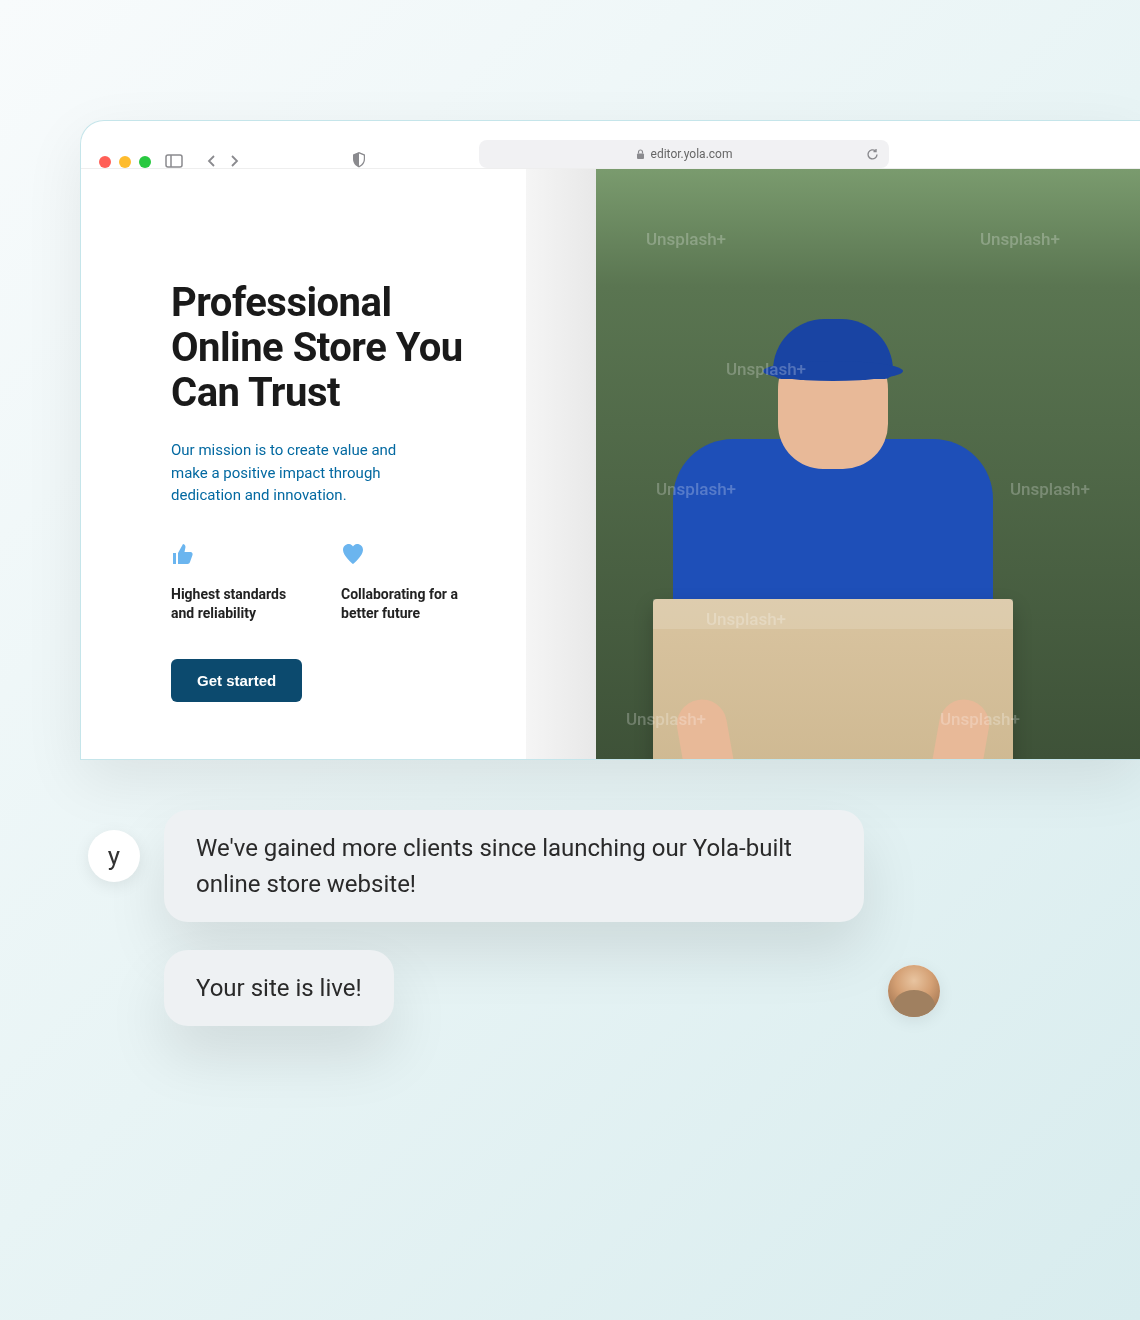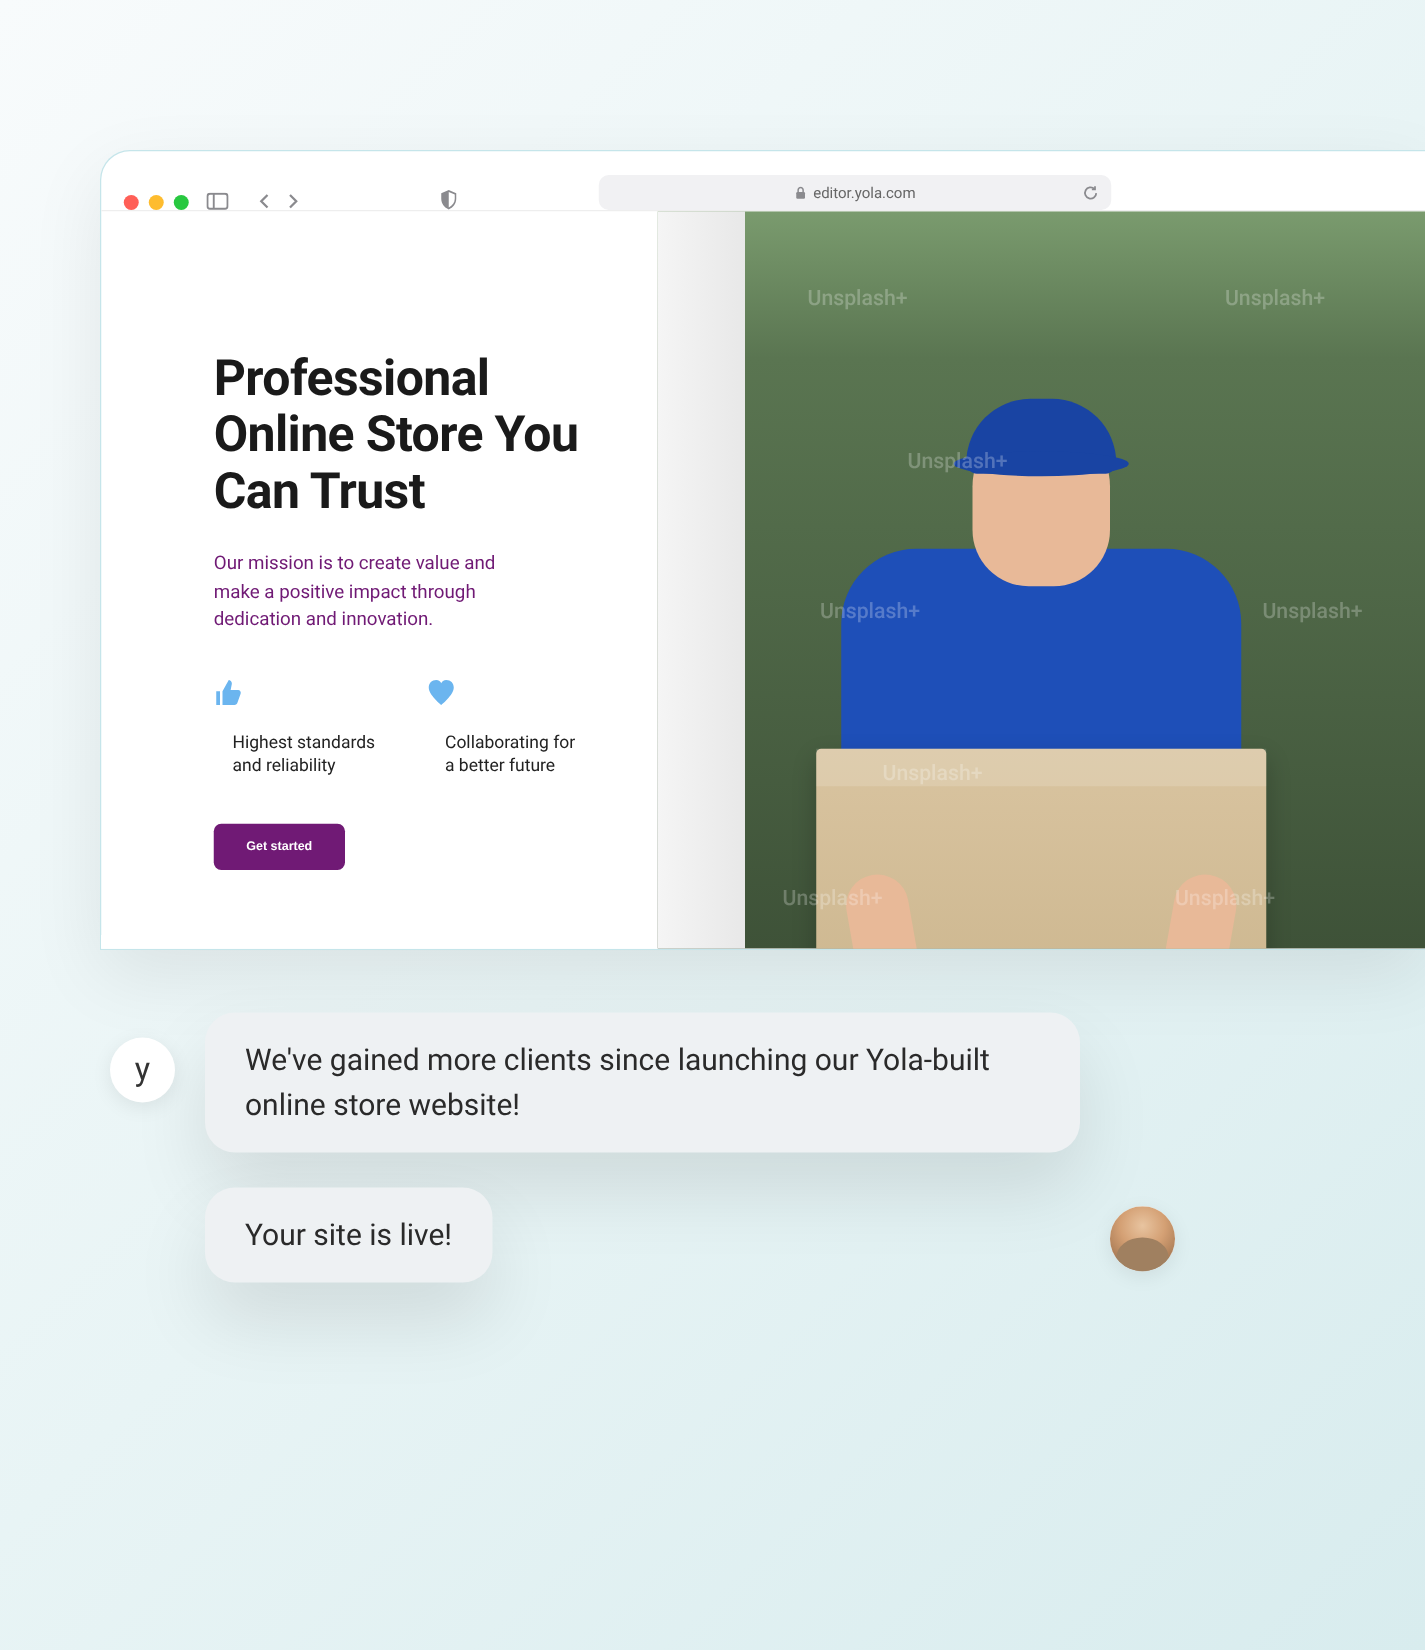--- a/index.html
+++ b/index.html
@@ -189,53 +189,52 @@
   font-size: 40px;
   font-weight: 700;
   color: #1a1a1a;
   line-height: 1.12;
   margin-bottom: 24px;
   letter-spacing: -0.5px;
 }
 
 .mission {
   font-size: 15px;
-  color: #701a75;
+  color: #0369a1;
   line-height: 1.5;
   margin-bottom: 36px;
   max-width: 260px;
 }
 
 .features {
   display: flex;
   gap: 40px;
   margin-bottom: 36px;
 }
 
 .feature { max-width: 130px; }
 
 .feature-icon {
   color: #6bb5ef;
   margin-bottom: 16px;
 }
 
 .feature-text {
   font-size: 14px;
-  font-weight: 400;
+  font-weight: 700;
   color: #222;
   line-height: 1.35;
-  margin-left: 15px;
 }
 
 .cta-button {
-  background: #701a75;
+  background: #0c4a6e;
   color: #fff;
   border: none;
   padding: 13px 26px;
-  font-size: 10px;
+  font-size: 15px;
   font-weight: 600;
   border-radius: 6px;
   cursor: pointer;
 }
 
 
 .chat-section {
   position: absolute;
   top: 810px;
   left: 88px;

